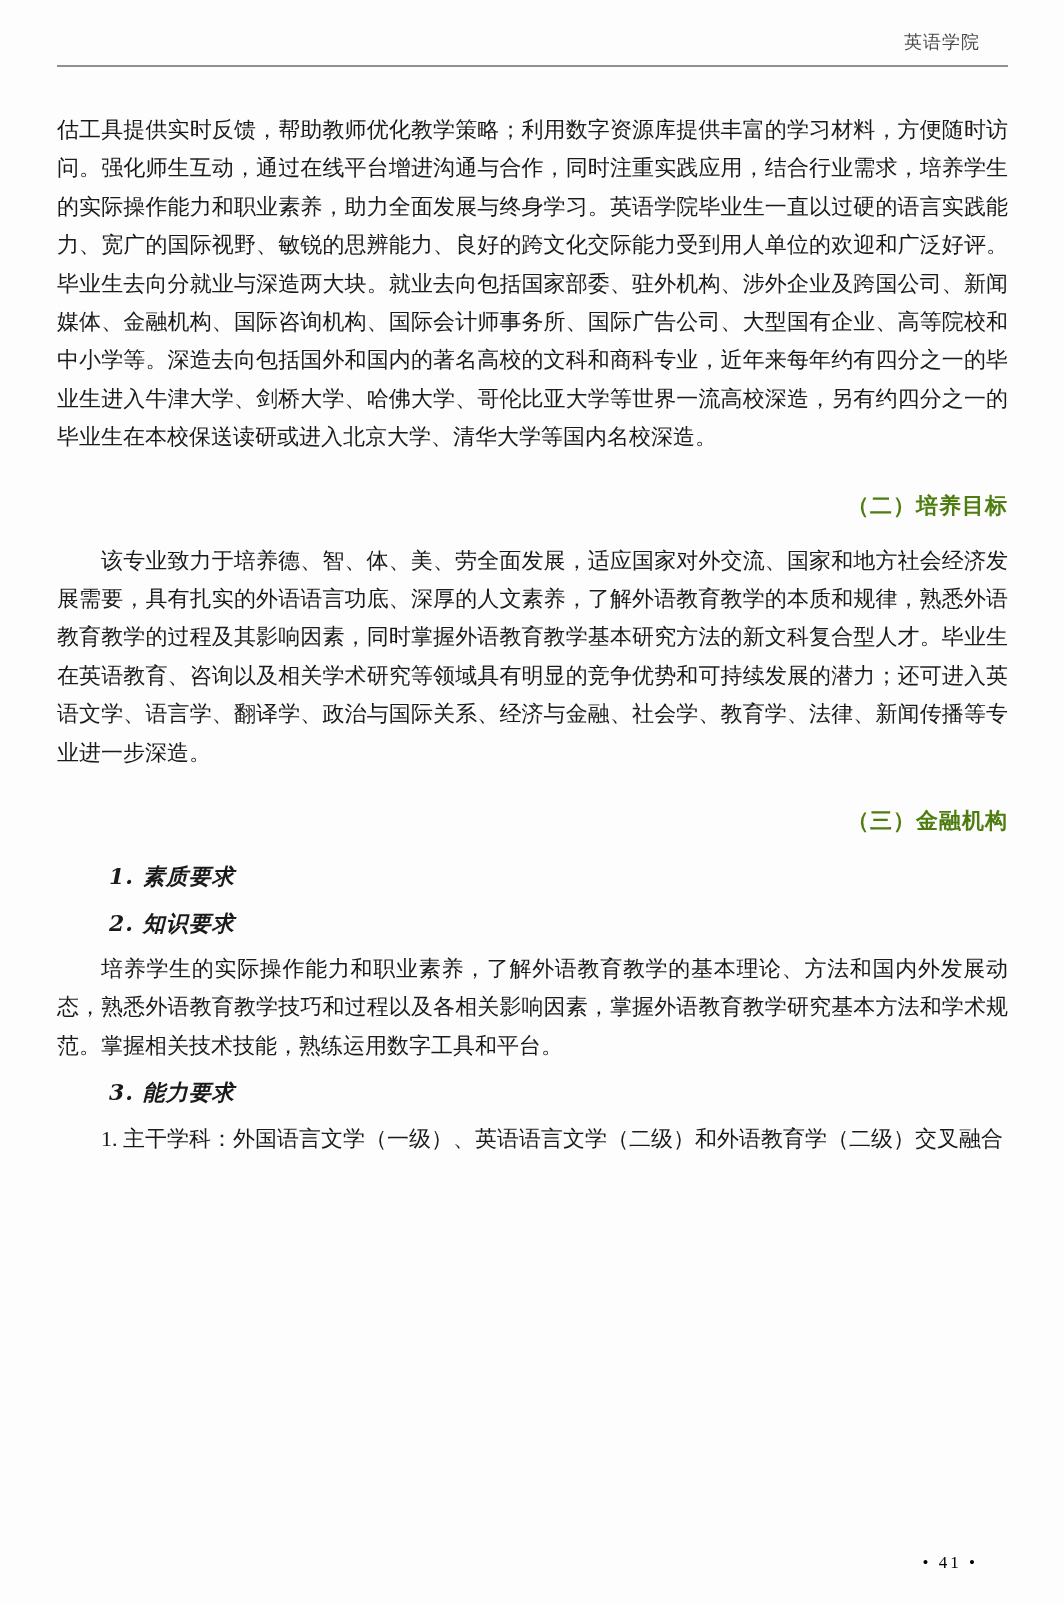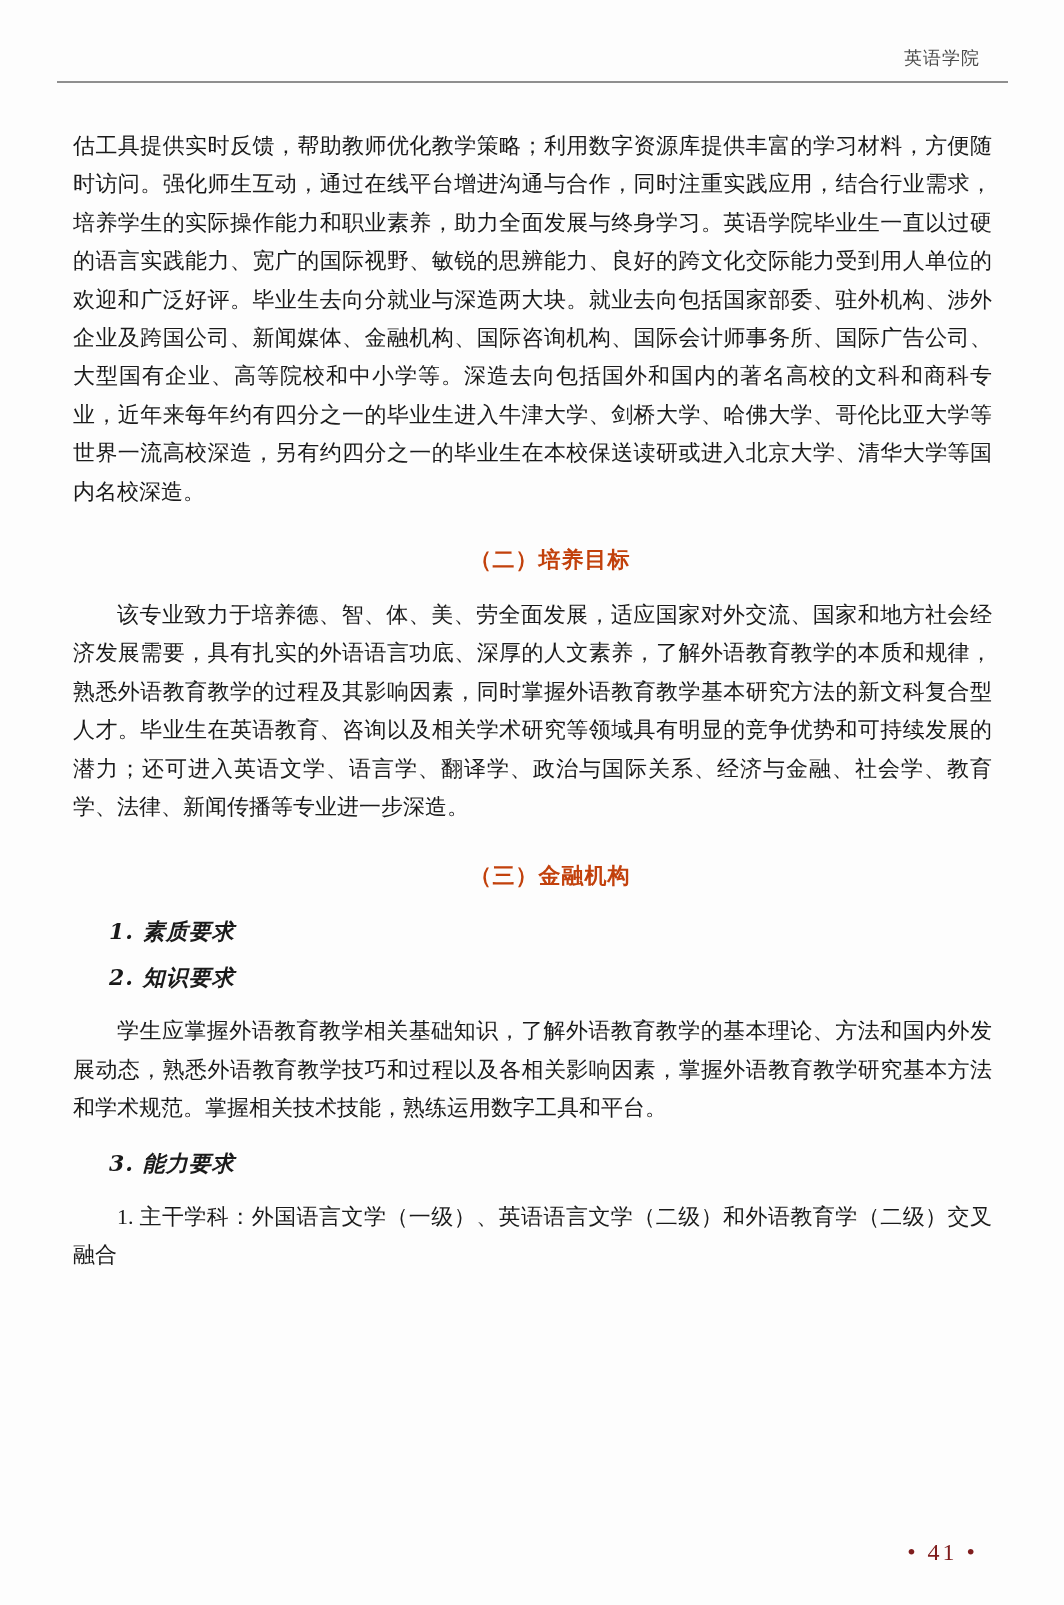--- a/index.html
+++ b/index.html
@@ -16,21 +16,21 @@
     overflow: hidden;
   }
   .page {
     box-sizing: border-box;
     width: 1064px;
     height: 1605px;
     padding: 0 56px 0 57px;
     position: relative;
   }
   .page-header {
-    padding-top: 46px;
+    padding-top: 30px;
   }
   .header-title {
     text-align: right;
     padding-right: 28px;
     font-family: "Liberation Sans", "DejaVu Sans", sans-serif;
     font-size: 18px;
     letter-spacing: 1px;
     color: #4a4a4a;
   }
   .header-rule {
@@ -39,52 +39,52 @@
     margin: 11px 0 0 0;
   }
   .content {
     margin-top: 44px;
     font-size: 22px;
     line-height: 38.4px;
     text-align: justify;
     color: #1a1a1a;
   }
   p.para {
-    margin: 16px;
+    margin: 0;
     text-indent: 2em;
   }
   p.para.no-indent {
     text-indent: 0;
   }
   h2.section-heading {
     font-family: "Liberation Sans", "DejaVu Sans", sans-serif;
     font-size: 22px;
     font-weight: 700;
-    color: #c2410c;
+    color: #4d7c0f;
     margin: 30px 0 17px 0;
     line-height: 38px;
     text-indent: 1.6em;
-    text-align: center;
+    text-align: right;
     letter-spacing: 1px;
   }
   p.subheading {
     margin: 8px;
     text-indent: 2em;
     font-style: italic;
     font-weight: 600;
     font-family: "DejaVu Serif", "Liberation Serif", serif;
     letter-spacing: 1px;
   }
   .page-number {
     position: absolute;
-    bottom: 39px;
+    bottom: 32px;
     right: 86px;
-    font-size: 24px;
+    font-size: 17px;
     letter-spacing: 3px;
-    color: #7f1d1d;
+    color: #000000;
     font-family: "Liberation Serif", "DejaVu Serif", serif;
   }
 </style>
 </head>
 <body>
 
 <div class="page">
 
   <header class="page-header">
     <div class="header-title">英语学院</div>
@@ -100,21 +100,21 @@
     <p class="para">该专业致力于培养德、智、体、美、劳全面发展，适应国家对外交流、国家和地方社会经济发展需要，具有扎实的外语语言功底、深厚的人文素养，了解外语教育教学的本质和规律，熟悉外语教育教学的过程及其影响因素，同时掌握外语教育教学基本研究方法的新文科复合型人才。毕业生在英语教育、咨询以及相关学术研究等领域具有明显的竞争优势和可持续发展的潜力；还可进入英语文学、语言学、翻译学、政治与国际关系、经济与金融、社会学、教育学、法律、新闻传播等专业进一步深造。</p>
 
     <h2 class="section-heading">（三）金融机构</h2>
 
     <div class="subsection">
       <p class="subheading">1. 素质要求</p>
     </div>
 
     <div class="subsection">
       <p class="subheading">2. 知识要求</p>
-      <p class="para">学生应掌握外语教育教学相关基础知识，了解外语教育教学的基本理论、方法和国内外发展动态，熟悉外语教育教学技巧和过程以及各相关影响因素，掌握外语教育教学研究基本方法和学术规范。掌握相关技术技能，熟练运用数字工具和平台。</p>
+      <p class="para">培养学生的实际操作能力和职业素养，了解外语教育教学的基本理论、方法和国内外发展动态，熟悉外语教育教学技巧和过程以及各相关影响因素，掌握外语教育教学研究基本方法和学术规范。掌握相关技术技能，熟练运用数字工具和平台。</p>
     </div>
 
     <div class="subsection">
       <p class="subheading">3. 能力要求</p>
     </div>
 
 
     <p class="para">1. 主干学科：外国语言文学（一级）、英语语言文学（二级）和外语教育学（二级）交叉融合</p>
 
   </main>

